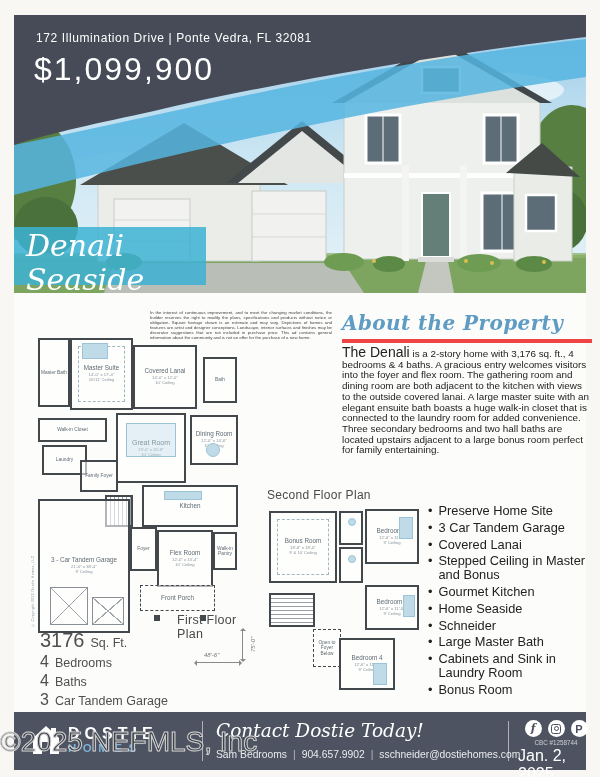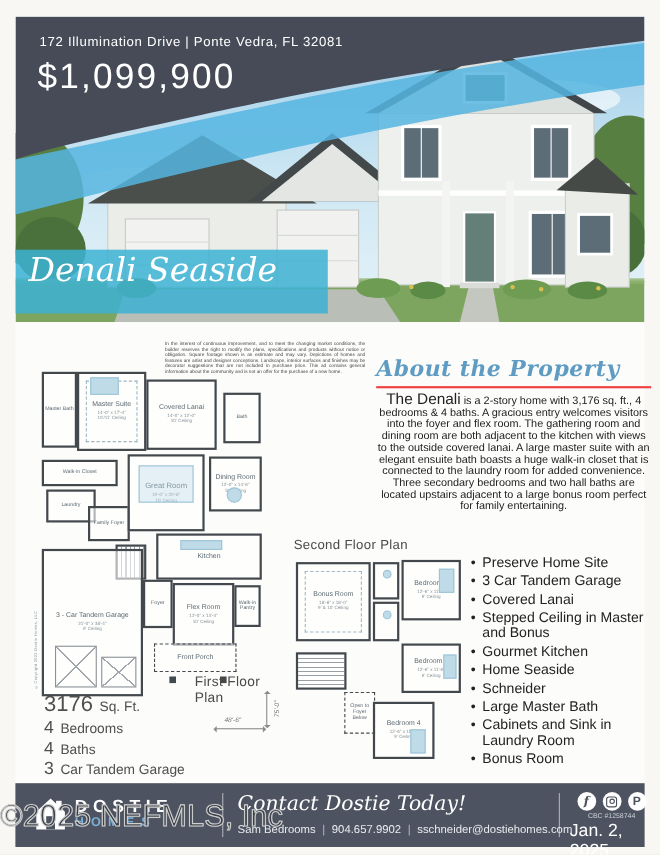--- a/index.html
+++ b/index.html
@@ -5,33 +5,33 @@
   html,body{margin:0;padding:0;background:#e8e8e6;}
   .page{position:relative;width:600px;height:777px;background:#f8f7f3;overflow:hidden;
         font-family:"Liberation Sans",sans-serif;margin:0 auto;}
   .abs{position:absolute;}
 
   
   .hero{position:absolute;left:14px;top:15px;width:572px;height:278px;overflow:hidden;}
   .hero svg{position:absolute;left:0;top:0;}
   .addr{position:absolute;left:22px;top:16px;color:#fff;font-size:12px;letter-spacing:.6px;}
   .price{position:absolute;left:20px;top:36px;color:#fff;font-size:32px;letter-spacing:2px;}
-  .banner{position:absolute;left:0;top:212px;width:284px;height:58px;
+  .banner{position:absolute;left:0;top:212px;width:192px;height:58px;
           background:rgba(60,178,212,.85);padding:2px 0 0 12px;box-sizing:border-box;}
   .banner .ttl{font-family:"DejaVu Serif",serif;font-style:italic;color:#fff;font-size:30px;line-height:34px;}
 
   
   .body-panel{position:absolute;left:14px;top:293px;width:572px;height:419px;background:#fcfcfa;}
   .disclaimer{position:absolute;left:150px;top:310px;width:182px;font-size:4.3px;line-height:1.18;
               color:#444;text-align:justify;}
   .about{position:absolute;left:342px;top:311px;width:250px;}
-  .about h2{margin:12px 0 3px 0;font-family:"DejaVu Serif",serif;font-style:italic;font-weight:bold;
-            font-size:20px;color:#5e9cc4;letter-spacing:.4px;border-bottom:2px solid #ef4444;
+  .about h2{margin:0 0 3px 0;font-family:"DejaVu Serif",serif;font-style:italic;font-weight:bold;
+            font-size:20px;color:#5e9cc4;letter-spacing:.4px;border-bottom:4px solid #ef4444;
             padding-bottom:4px;}
-  .about p{margin:4px 0 0 0;font-size:9.9px;line-height:10.7px;color:#222;text-align:center;}
+  .about p{margin:4px 0 0 0;font-size:9.9px;line-height:10.7px;color:#222;}
   .about .lead{font-size:14px;}
 
   
   .plan{position:absolute;}
   .rm{position:absolute;border:2px solid #43484d;background:rgba(255,255,255,.6);box-sizing:border-box;
       display:flex;flex-direction:column;align-items:center;justify-content:center;text-align:center;overflow:hidden;}
   .rm .nm{font-size:6.3px;color:#5d6a72;line-height:1.1;}
   .rm .nm.big{font-size:7px;}
   .rm .nm.sm{font-size:4.8px;}
   .rm .dm{font-size:4.2px;color:#8a949a;line-height:1.25;}

